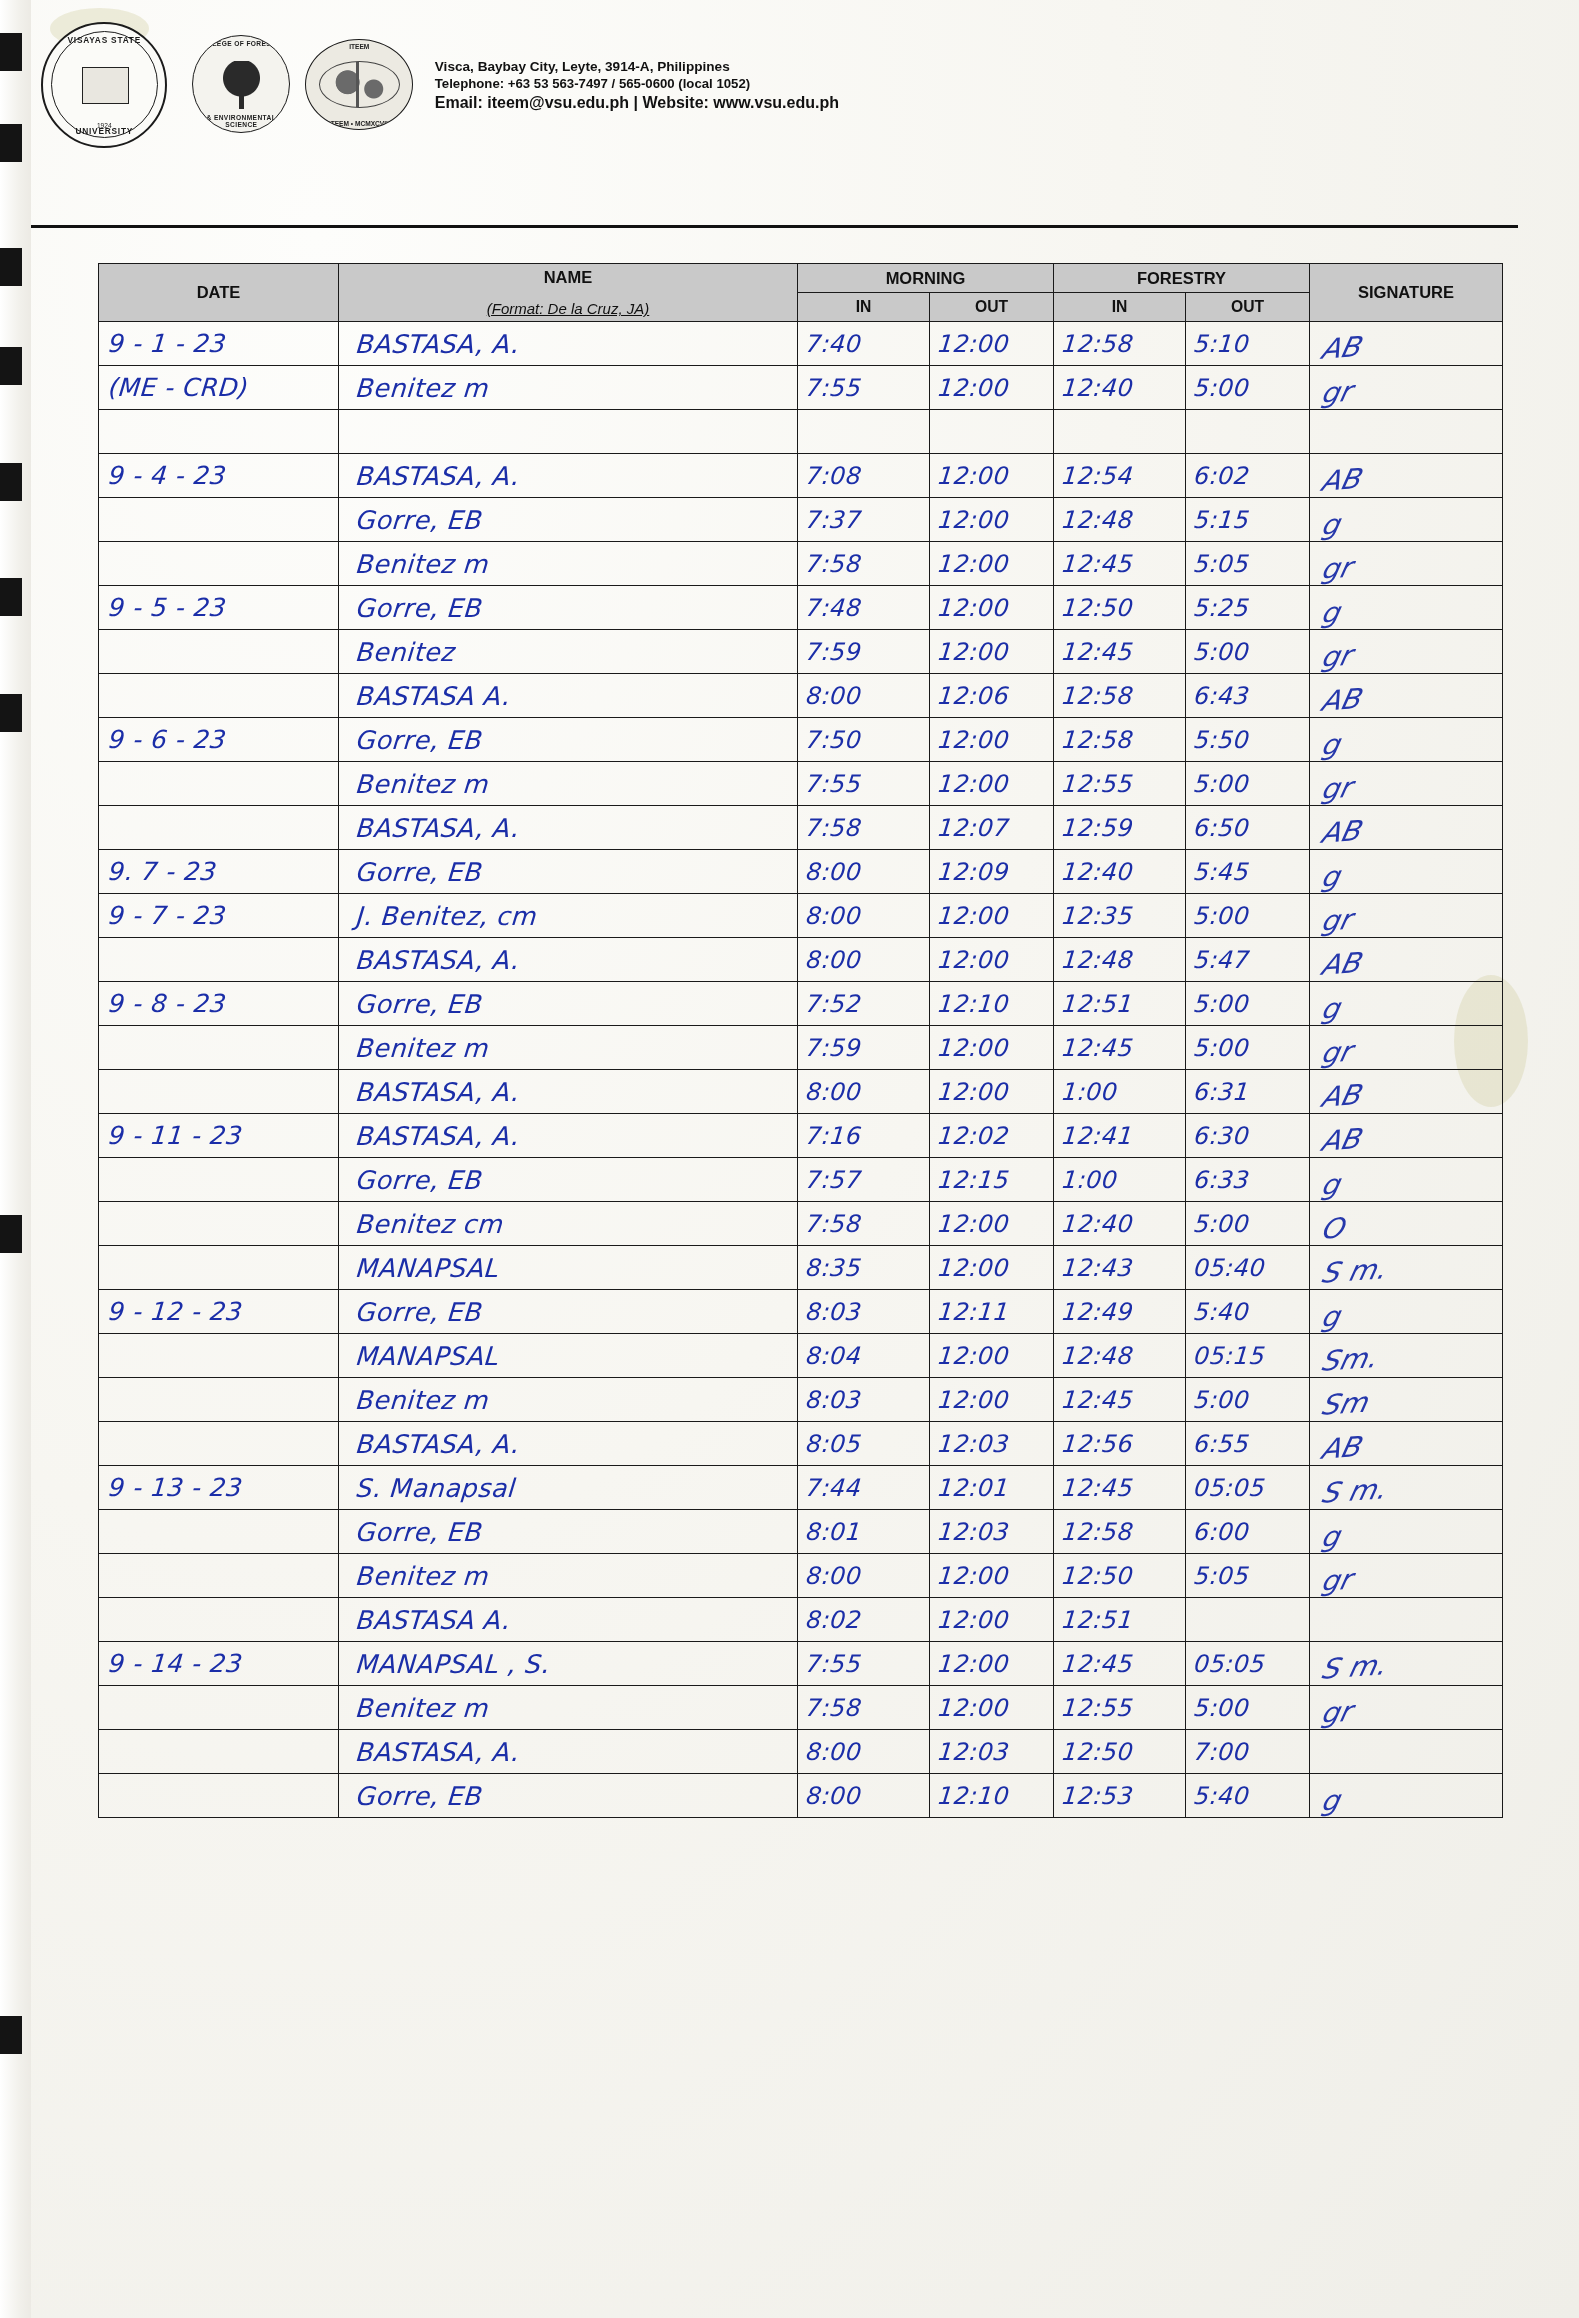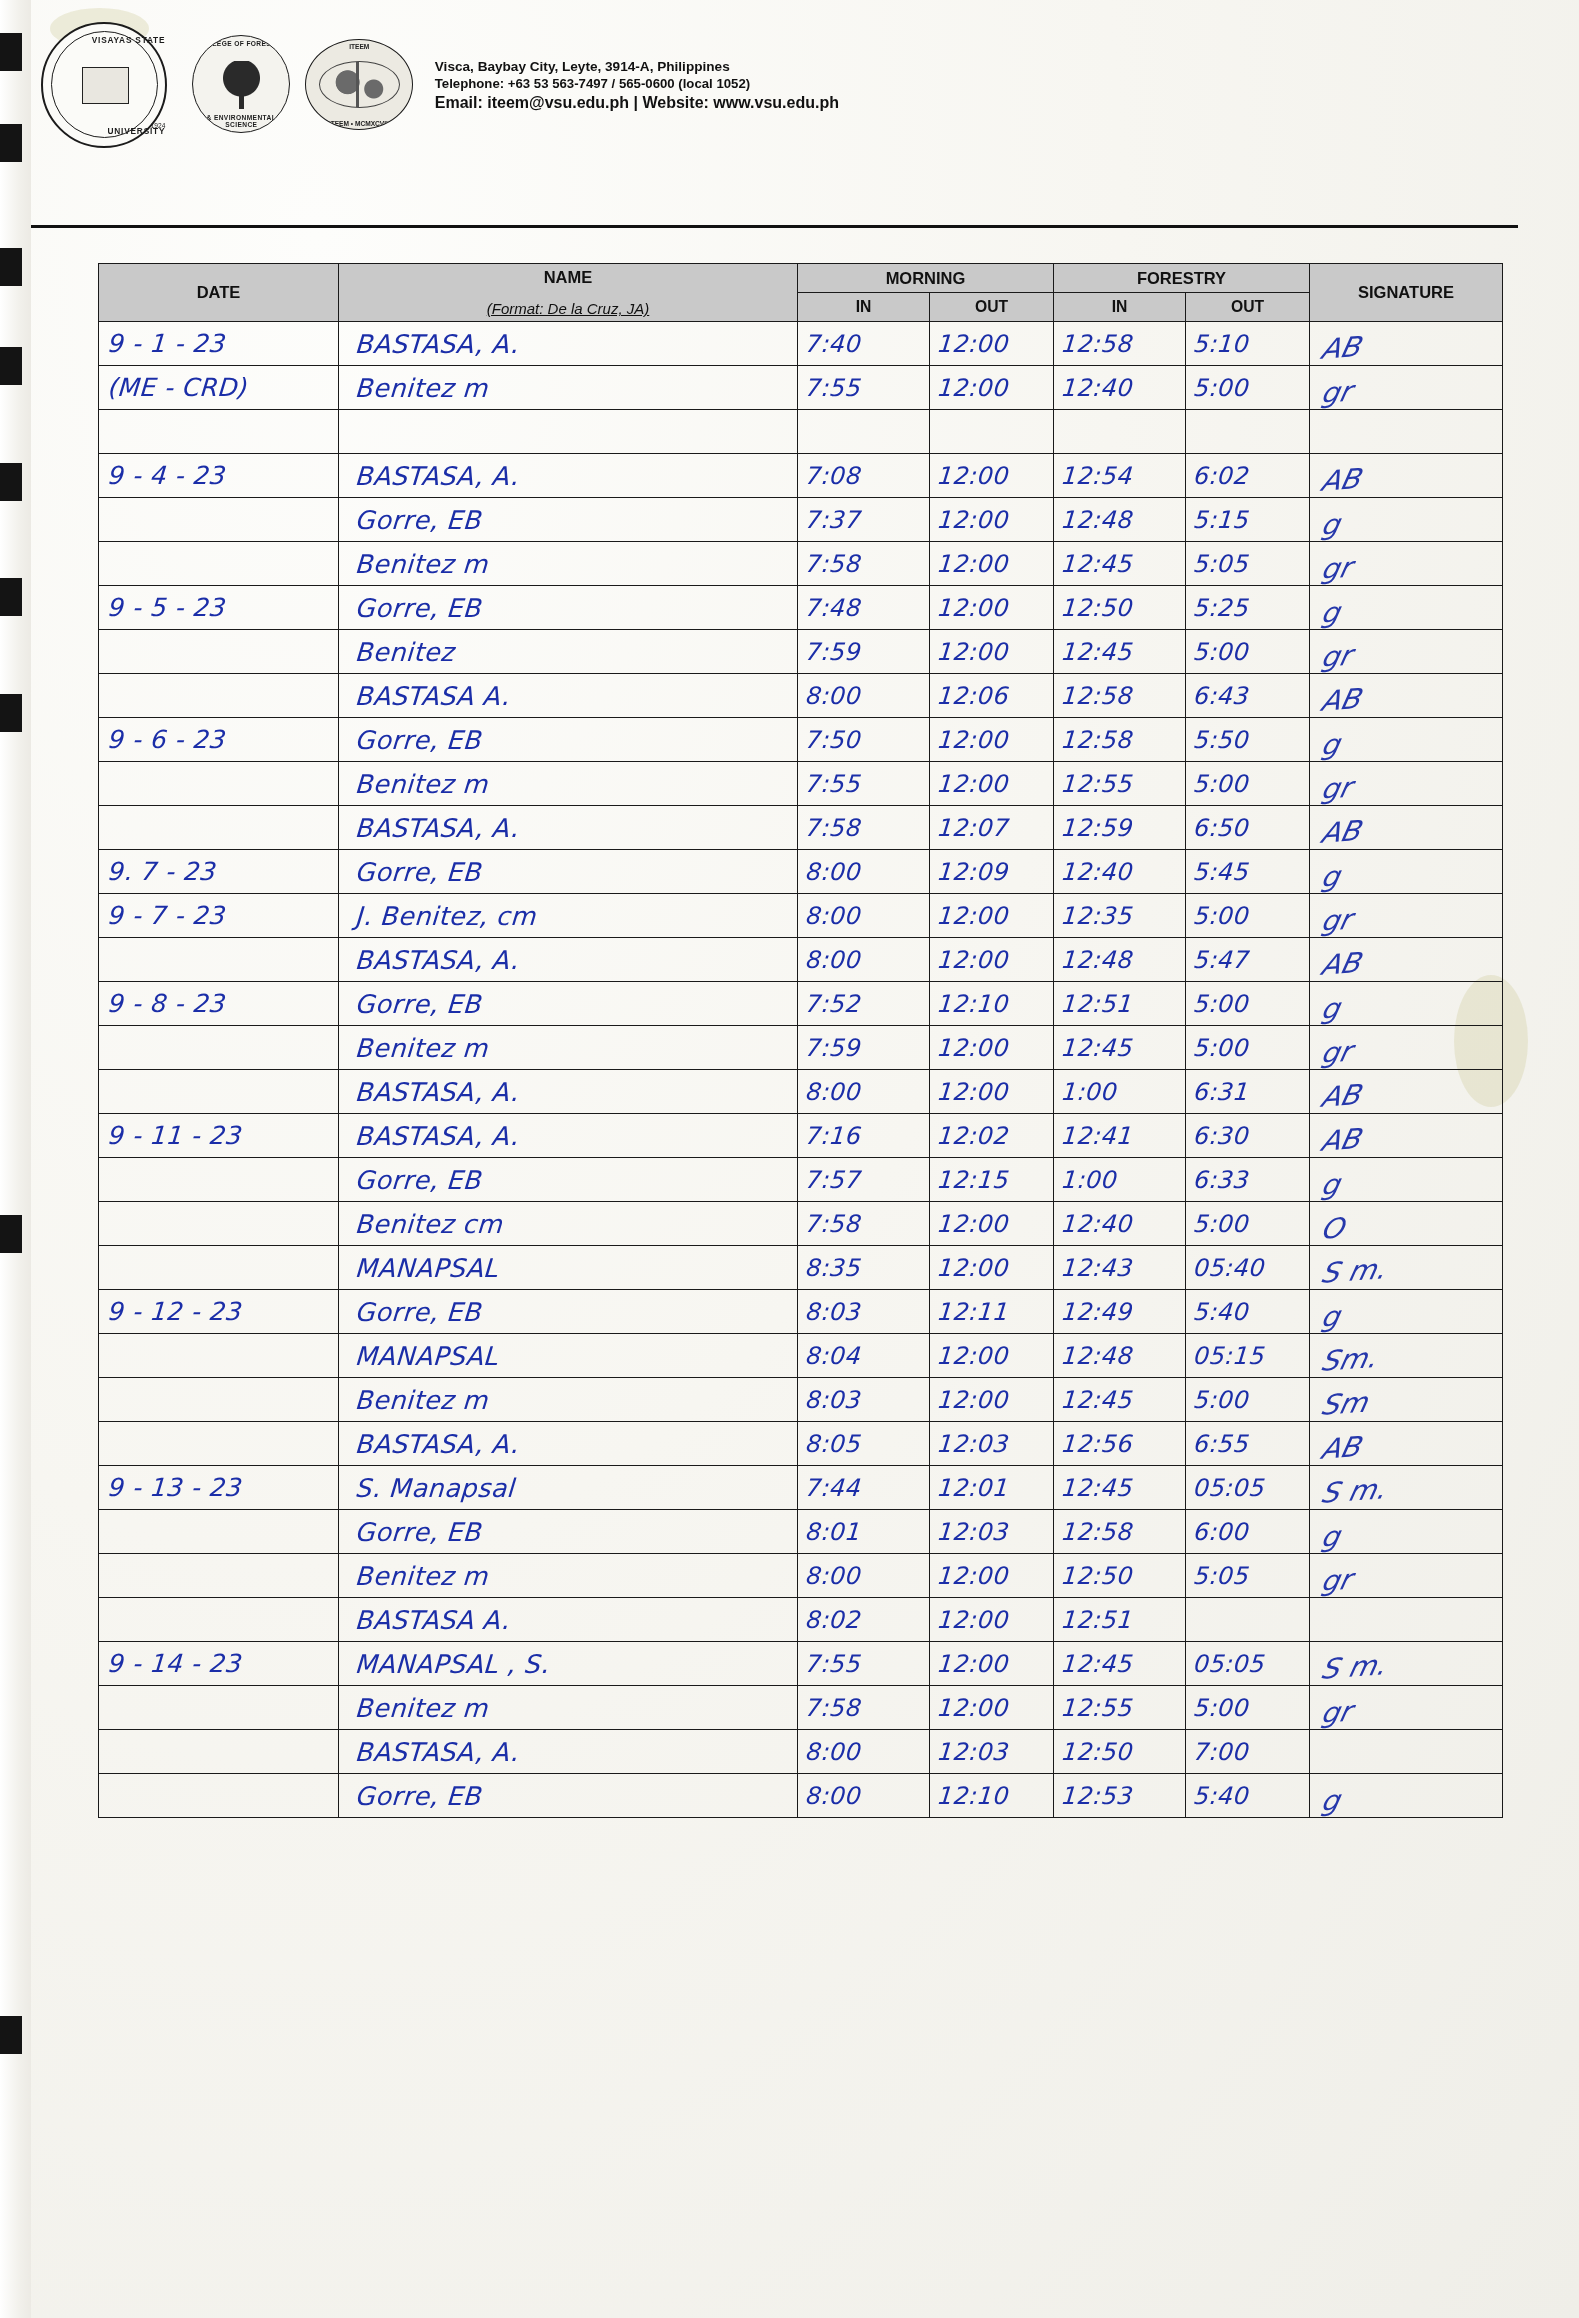--- a/index.html
+++ b/index.html
@@ -24,21 +24,21 @@
   .punch{
     position:absolute;left:0;width:21.5px;height:38px;background:#141414;
   }
   .header{
     position:absolute;left:33px;top:15px;width:1479px;height:207px;
   }
   .hdr-row{display:flex;align-items:center;gap:0;}
   .vsu-seal{
     width:122px;height:122px;border-radius:50%;
     border:2.5px solid #1b1b1b;
-    display:flex;align-items:flex-end;justify-content:center;
+    display:flex;align-items:center;justify-content:center;
     flex-direction:column;
     margin-left:8.3px;margin-top:6.6px;
     background:#fbfbf8;
     position:relative;
     flex:0 0 auto;
   }
   .vsu-seal::before{
     content:"";position:absolute;inset:7.4px;border-radius:50%;border:1.7px solid #1b1b1b;
   }
   .vsu-seal .seal-top{

